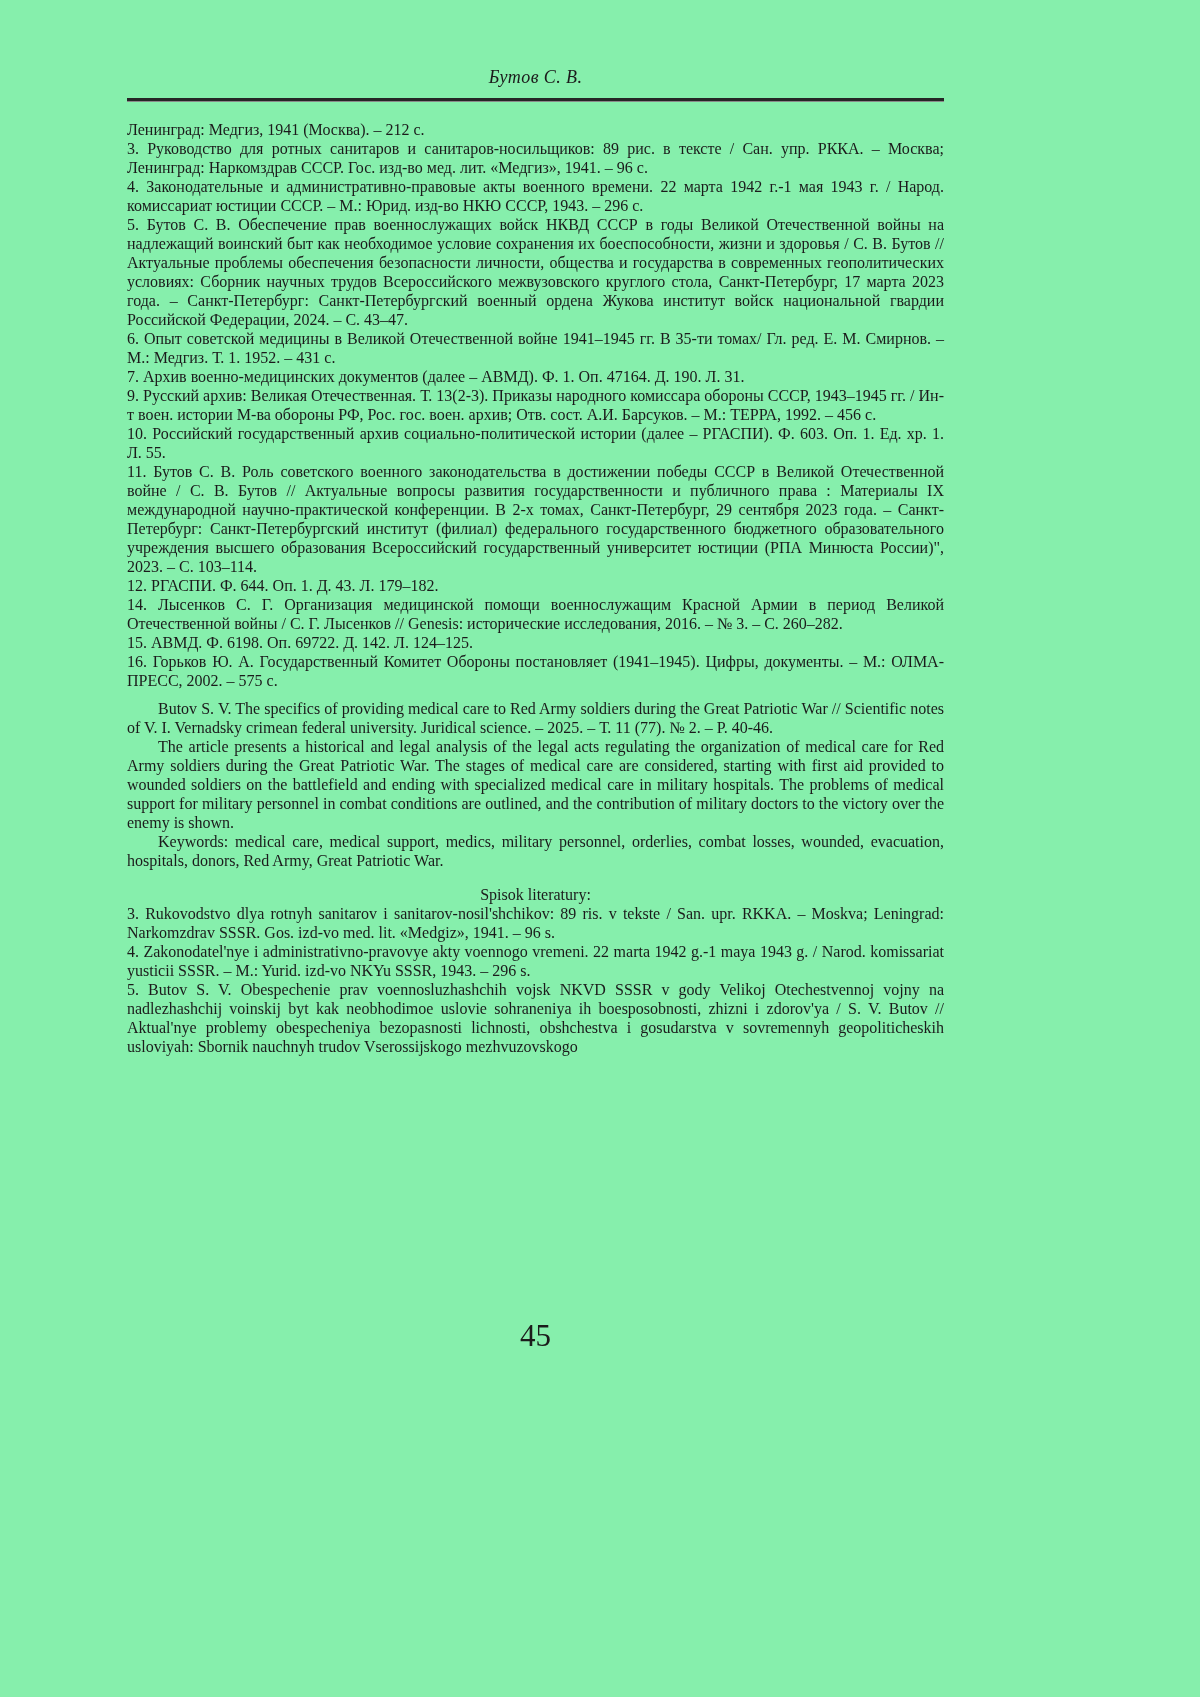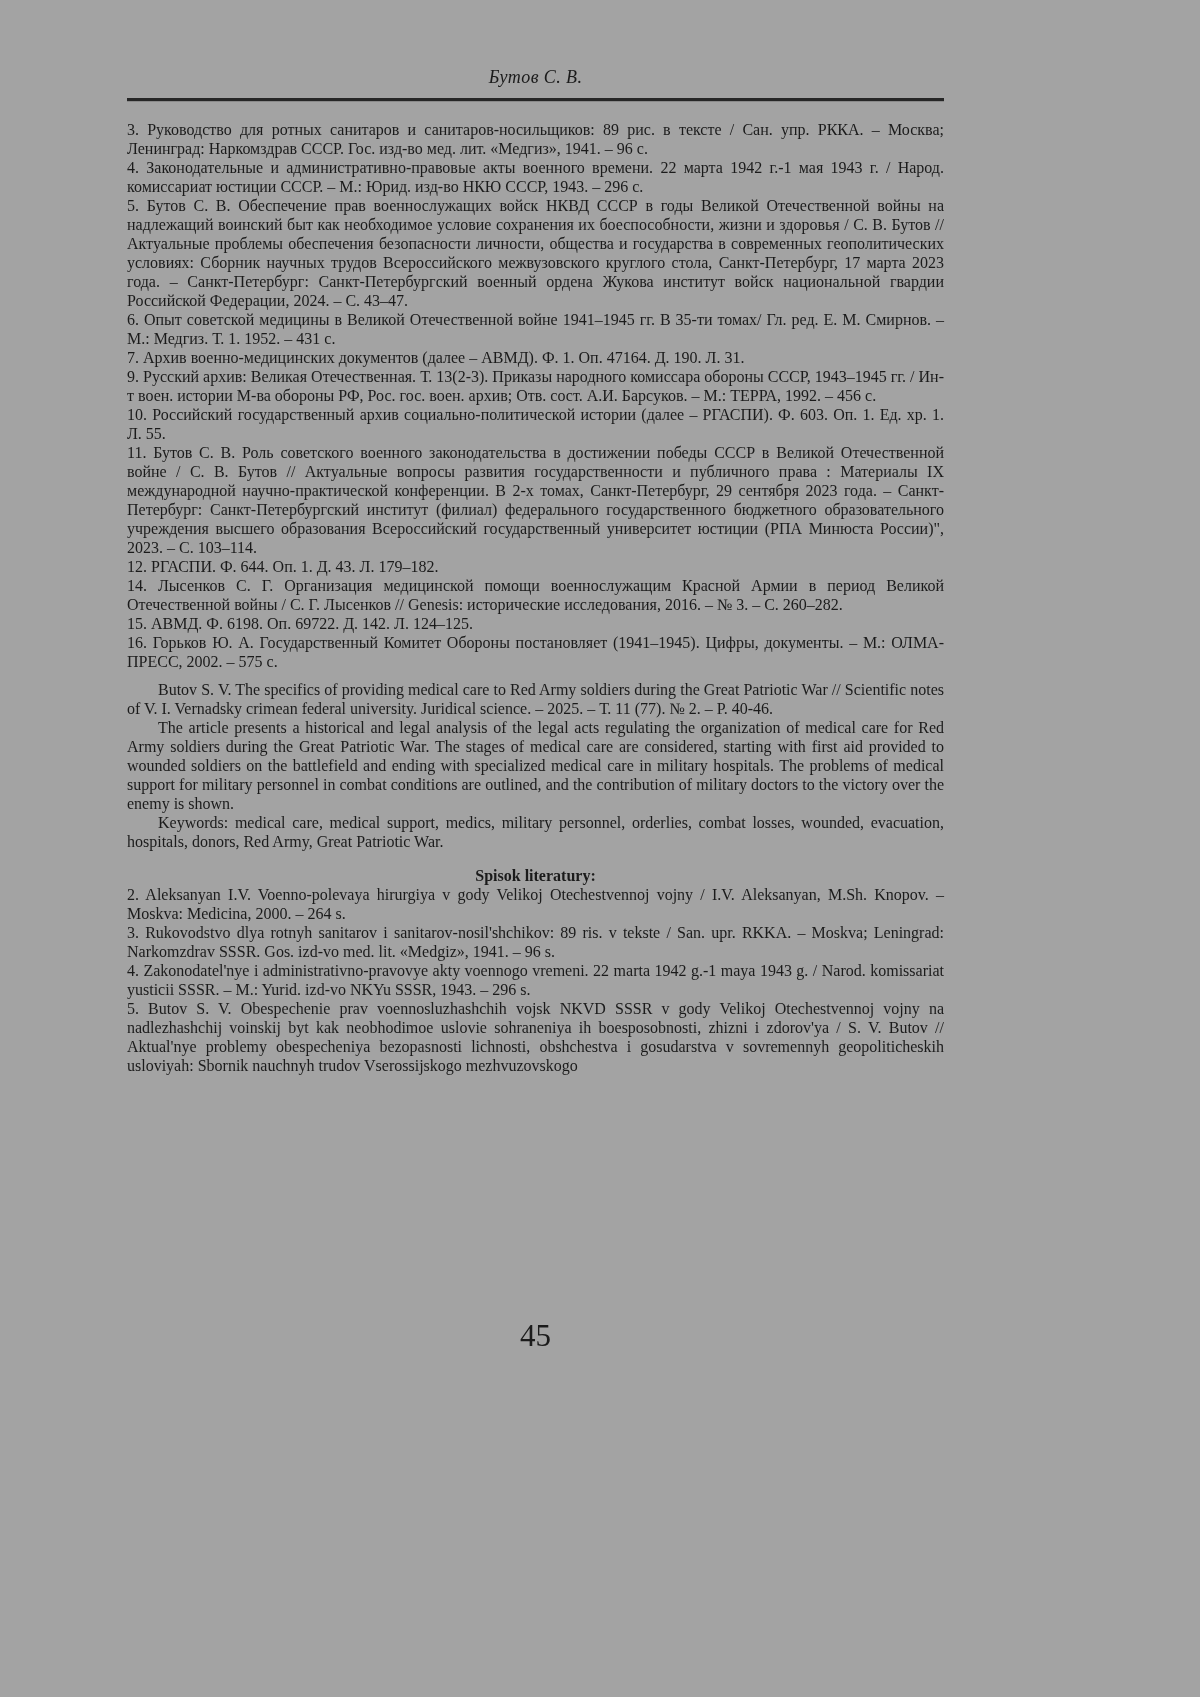--- a/index.html
+++ b/index.html
@@ -1,21 +1,21 @@
 <!DOCTYPE html>
 <html><head>
 <meta charset="utf-8">
 <style>
   html, body { margin: 0; padding: 0; background: #e8e8e8; }
   .page {
     position: relative;
     width: 1200px;
     height: 1697px;
     margin: 0 auto;
-    background: #a3a3a3;
+    background: #86efac;
     font-family: "Liberation Serif", serif;
     color: #1b1b1b;
     overflow: hidden;
   }
   .content {
     position: absolute;
     left: 127px;
     top: 66px;
     width: 817px;
   }
@@ -38,21 +38,21 @@
     line-height: 19px;
     text-align: justify;
   }
   .body p { margin: 0; }
   p.indent { text-indent: 31px; }
   p.cite { margin-top: 9px !important; }
   .spisok-heading {
     margin: 15px 0 0 0;
     font-size: 16px;
     line-height: 19px;
-    font-weight: bold;
+    font-weight: normal;
     text-align: center;
   }
   .page-number {
     position: absolute;
     top: 1322px;
     left: 127px;
     width: 817px;
     text-align: center;
     font-size: 31px;
     line-height: 28px;
@@ -64,20 +64,21 @@
 
 <div class="page">
   <div class="content">
 
     <div class="running-header">
       <div class="author">Бутов С. В.</div>
       <div class="header-rule"></div>
     </div>
 
     <div class="body">
+      <p class="ref">Ленинград: Медгиз, 1941 (Москва). – 212 с.</p>
       <p class="ref">3. Руководство для ротных санитаров и санитаров-носильщиков: 89 рис. в тексте / Сан. упр. РККА. – Москва; Ленинград: Наркомздрав СССР. Гос. изд-во мед. лит. «Медгиз», 1941. – 96 с.</p>
       <p class="ref">4. Законодательные и административно-правовые акты военного времени. 22 марта 1942 г.-1 мая 1943 г. / Народ. комиссариат юстиции СССР. – М.: Юрид. изд-во НКЮ СССР, 1943. – 296 с.</p>
       <p class="ref">5. Бутов С. В. Обеспечение прав военнослужащих войск НКВД СССР в годы Великой Отечественной войны на надлежащий воинский быт как необходимое условие сохранения их боеспособности, жизни и здоровья / С. В. Бутов // Актуальные проблемы обеспечения безопасности личности, общества и государства в современных геополитических условиях: Сборник научных трудов Всероссийского межвузовского круглого стола, Санкт-Петербург, 17 марта 2023 года. – Санкт-Петербург: Санкт-Петербургский военный ордена Жукова институт войск национальной гвардии Российской Федерации, 2024. – С. 43–47.</p>
       <p class="ref">6. Опыт советской медицины в Великой Отечественной войне 1941–1945 гг. В 35-ти томах/ Гл. ред. Е. М. Смирнов. – М.: Медгиз. Т. 1. 1952. – 431 с.</p>
       <p class="ref">7. Архив военно-медицинских документов (далее – АВМД). Ф. 1. Оп. 47164. Д. 190. Л. 31.</p>
       <p class="ref">9. Русский архив: Великая Отечественная. Т. 13(2-3). Приказы народного комиссара обороны СССР, 1943–1945 гг. / Ин-т воен. истории М-ва обороны РФ, Рос. гос. воен. архив; Отв. сост. А.И. Барсуков. – М.: ТЕРРА, 1992. – 456 с.</p>
       <p class="ref">10. Российский государственный архив социально-политической истории (далее – РГАСПИ). Ф. 603. Оп. 1. Ед. хр. 1. Л. 55.</p>
       <p class="ref">11. Бутов С. В. Роль советского военного законодательства в достижении победы СССР в Великой Отечественной войне / С. В. Бутов // Актуальные вопросы развития государственности и публичного права : Материалы IX международной научно-практической конференции. В 2-х томах, Санкт-Петербург, 29 сентября 2023 года. – Санкт-Петербург: Санкт-Петербургский институт (филиал) федерального государственного бюджетного образовательного учреждения высшего образования Всероссийский государственный университет юстиции (РПА Минюста России)", 2023. – С. 103–114.</p>
       <p class="ref">12. РГАСПИ. Ф. 644. Оп. 1. Д. 43. Л. 179–182.</p>
       <p class="ref">14. Лысенков С. Г. Организация медицинской помощи военнослужащим Красной Армии в период Великой Отечественной войны / С. Г. Лысенков // Genesis: исторические исследования, 2016. – № 3. – С. 260–282.</p>
@@ -85,21 +86,20 @@
       <p class="ref">16. Горьков Ю. А. Государственный Комитет Обороны постановляет (1941–1945). Цифры, документы. – М.: ОЛМА-ПРЕСС, 2002. – 575 с.</p>
 
       <p class="cite indent"><b>Butov S. V. The specifics of providing medical care to Red Army soldiers during the Great Patriotic War //</b> <span>Scientific notes of V. I. Vernadsky crimean federal university. Juridical science. – 2025. – Т. 11 (77). № 2. – P. 40-46.</span></p>
 
       <p class="indent">The article presents a historical and legal analysis of the legal acts regulating the organization of medical care for Red Army soldiers during the Great Patriotic War. The stages of medical care are considered, starting with first aid provided to wounded soldiers on the battlefield and ending with specialized medical care in military hospitals. The problems of medical support for military personnel in combat conditions are outlined, and the contribution of military doctors to the victory over the enemy is shown.</p>
 
       <p class="indent"><b>Keywords:</b> <span>medical care, medical support, medics, military personnel, orderlies, combat losses, wounded, evacuation, hospitals, donors, Red Army, Great Patriotic War.</span></p>
 
       <h3 class="spisok-heading">Spisok literatury:</h3>
 
-      <p class="ref">2. Aleksanyan I.V. Voenno-polevaya hirurgiya v gody Velikoj Otechestvennoj vojny / I.V. Aleksanyan, M.Sh. Knopov. – Moskva: Medicina, 2000. – 264 s.</p>
       <p class="ref">3. Rukovodstvo dlya rotnyh sanitarov i sanitarov-nosil'shchikov: 89 ris. v tekste / San. upr. RKKA. – Moskva; Leningrad: Narkomzdrav SSSR. Gos. izd-vo med. lit. «Medgiz», 1941. – 96 s.</p>
       <p class="ref">4. Zakonodatel'nye i administrativno-pravovye akty voennogo vremeni. 22 marta 1942 g.-1 maya 1943 g. / Narod. komissariat yusticii SSSR. – M.: Yurid. izd-vo NKYu SSSR, 1943. – 296 s.</p>
       <p class="ref">5. Butov S. V. Obespechenie prav voennosluzhashchih vojsk NKVD SSSR v gody Velikoj Otechestvennoj vojny na nadlezhashchij voinskij byt kak neobhodimoe uslovie sohraneniya ih boesposobnosti, zhizni i zdorov'ya / S. V. Butov // Aktual'nye problemy obespecheniya bezopasnosti lichnosti, obshchestva i gosudarstva v sovremennyh geopoliticheskih usloviyah: Sbornik nauchnyh trudov Vserossijskogo mezhvuzovskogo</p>
     </div>
   </div>
 
   <div class="page-number">45</div>
 </div>
 
 </body></html>

